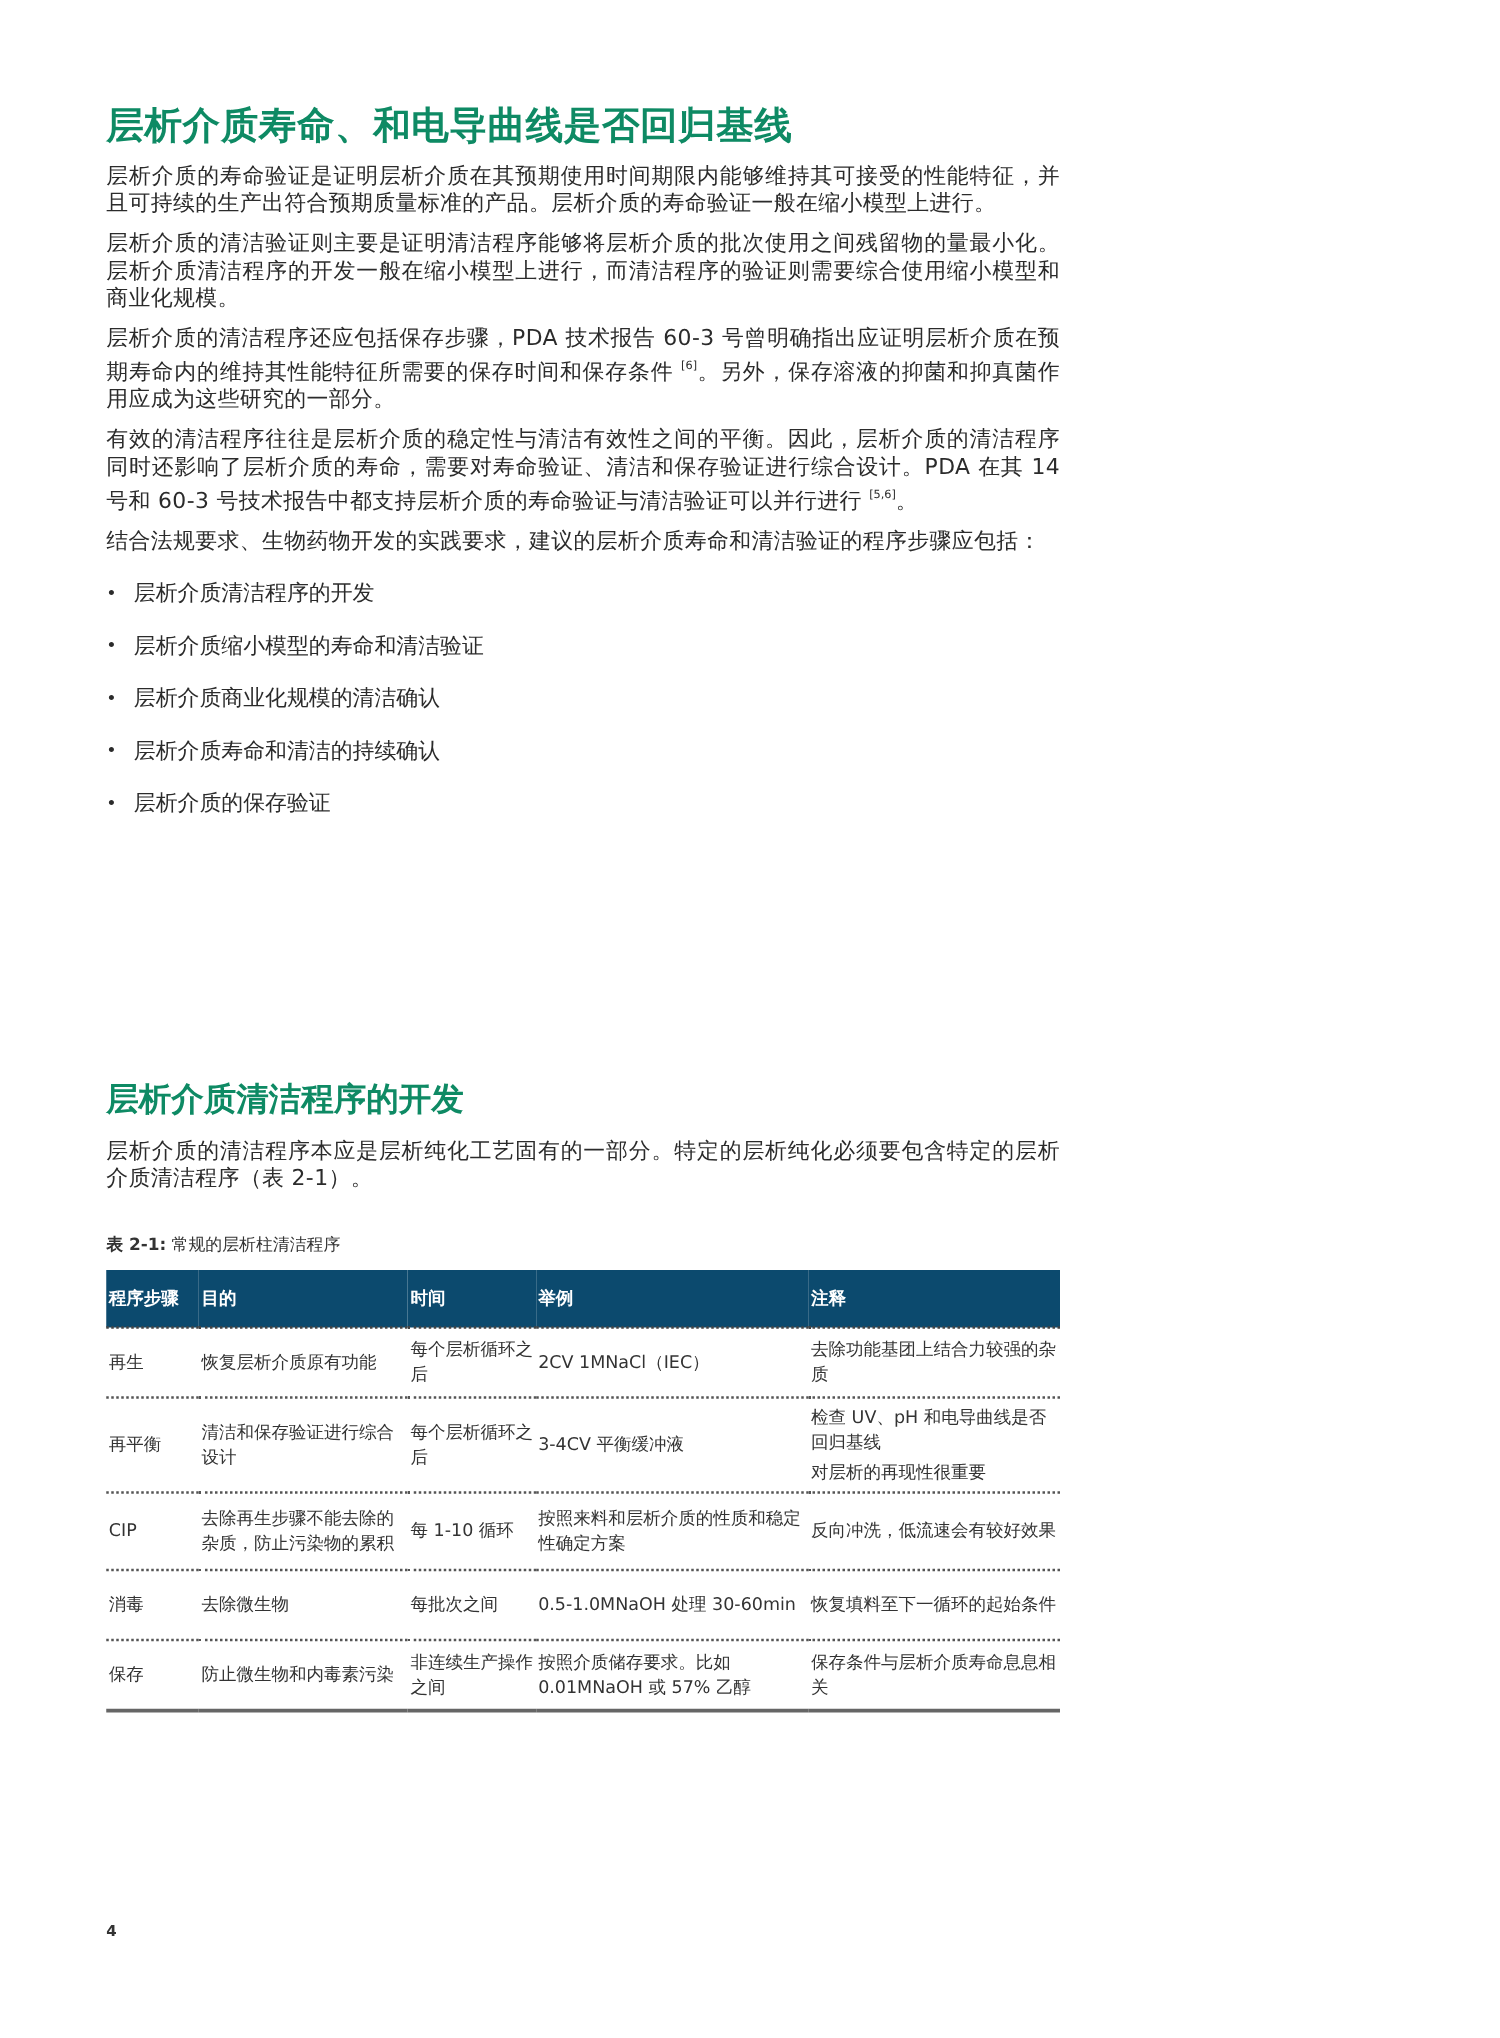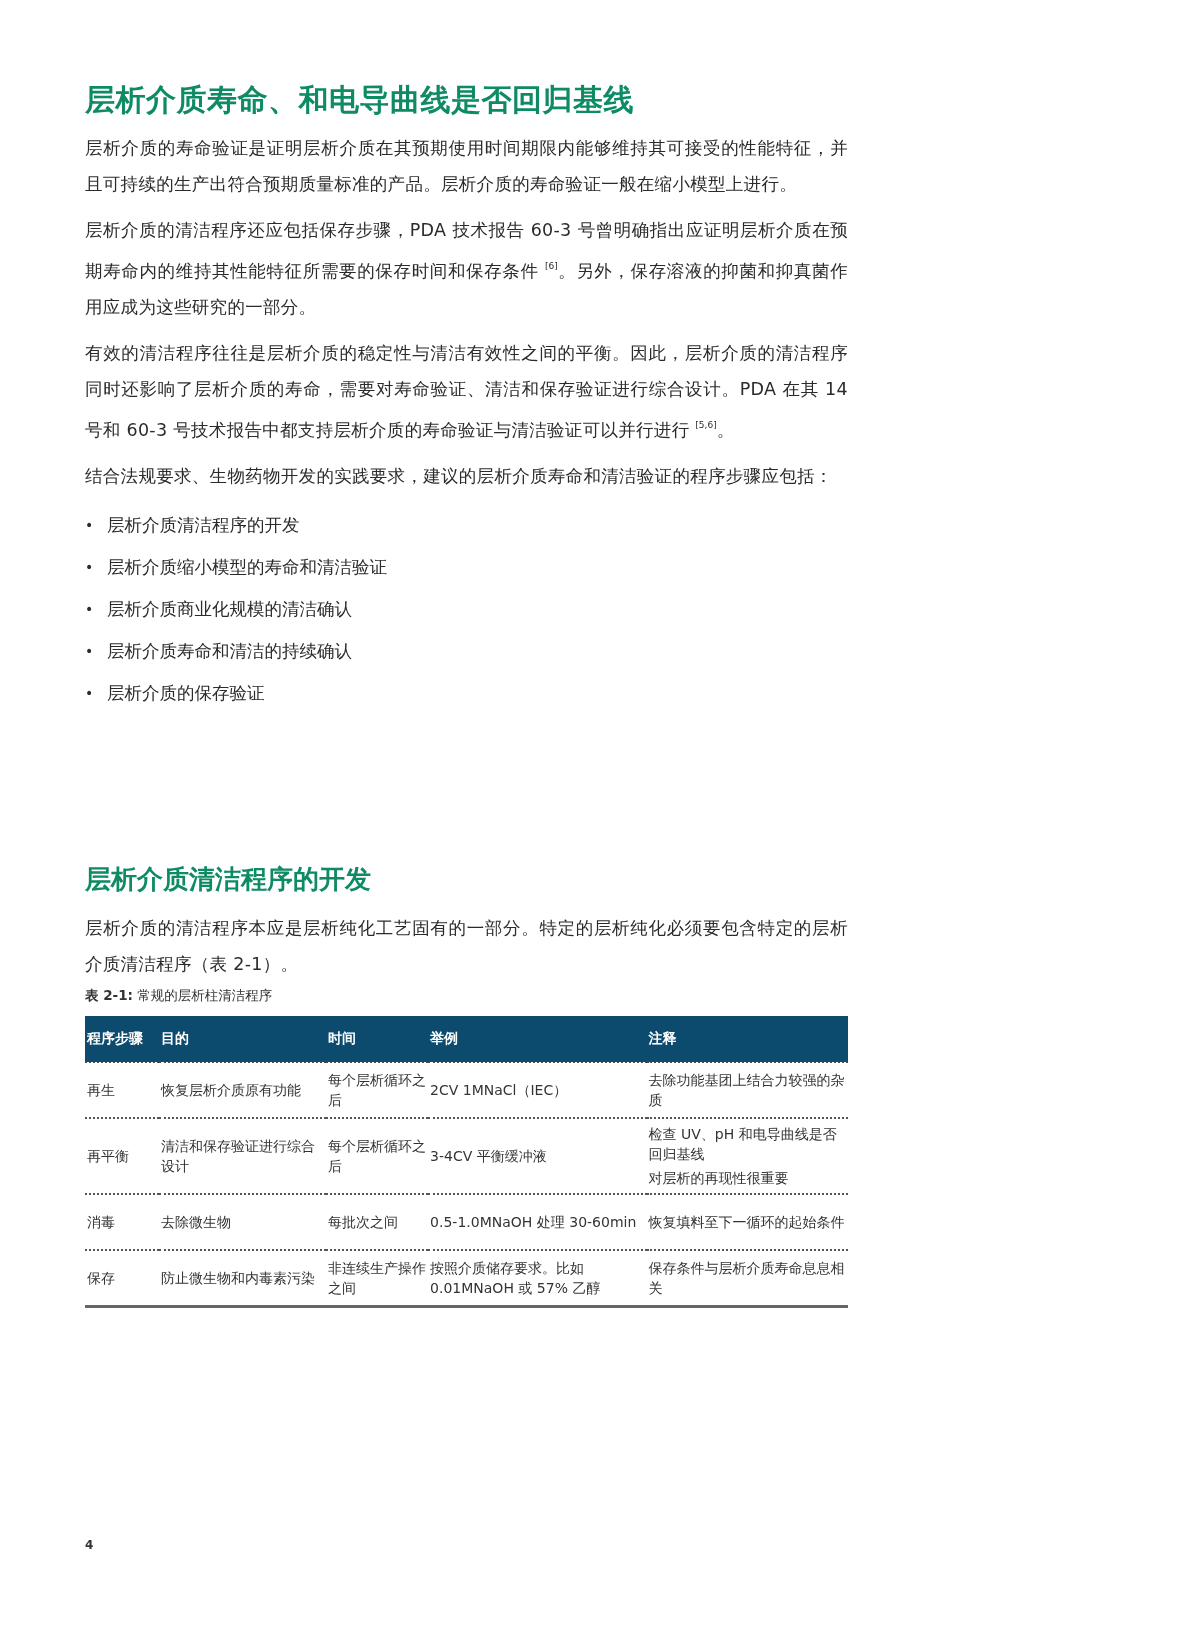--- a/index.html
+++ b/index.html
@@ -9,21 +9,21 @@
     color: #2b2b2b;
   }
   .page { position: absolute; left: 85px; top: 0; width: 763px; }
   h1.title {
     position: absolute; left: 0; top: 80px; margin: 0;
     font-size: 30px; font-weight: bold; color: #0e8a64; letter-spacing: 0.5px;
     white-space: nowrap;
   }
   .body-block { position: absolute; left: 0; width: 763px; }
   p.para {
-    margin: 0 0 10px 0; font-size: 17.5px; line-height: 36px;
+    margin: 0 0 10px 0; font-size: 17.5px; line-height: 22px;
     letter-spacing: 0.3px; text-align: justify; color: #2b2b2b;
   }
   sup.ref { font-size: 9px; vertical-align: 8px; letter-spacing: 0; }
   ul.steps { list-style: none; margin: 0; padding: 0; }
   ul.steps li {
     font-size: 17.5px; line-height: 42px; position: relative; padding-left: 22px;
   }
   ul.steps li .bullet {
     position: absolute; left: 0; top: 0; font-size: 14px;
   }
@@ -61,20 +61,21 @@
 </style>
 </head>
 <body>
 
 <div class="page">
 
   <h1 class="title">层析介质寿命、和电导曲线是否回归基线</h1>
 
   <div class="body-block" style="top:130px;">
     <p class="para">层析介质的寿命验证是证明层析介质在其预期使用时间期限内能够维持其可接受的性能特征，并且可持续的生产出符合预期质量标准的产品。层析介质的寿命验证一般在缩小模型上进行。</p>
+    <p class="para">层析介质的清洁验证则主要是证明清洁程序能够将层析介质的批次使用之间残留物的量最小化。层析介质清洁程序的开发一般在缩小模型上进行，而清洁程序的验证则需要综合使用缩小模型和商业化规模。</p>
     <p class="para"><span>层析介质的清洁程序还应包括保存步骤，PDA 技术报告 60-3 号曾明确指出应证明层析介质在预期寿命内的维持其性能特征所需要的保存时间和保存条件 </span><sup class="ref">[6]</sup><span>。另外，保存溶液的抑菌和抑真菌作用应成为这些研究的一部分。</span></p>
     <p class="para"><span>有效的清洁程序往往是层析介质的稳定性与清洁有效性之间的平衡。因此，层析介质的清洁程序同时还影响了层析介质的寿命，需要对寿命验证、清洁和保存验证进行综合设计。PDA 在其 14 号和 60-3 号技术报告中都支持层析介质的寿命验证与清洁验证可以并行进行 </span><sup class="ref">[5,6]</sup><span>。</span></p>
     <p class="para">结合法规要求、生物药物开发的实践要求，建议的层析介质寿命和清洁验证的程序步骤应包括：</p>
 
     <ul class="steps">
       <li><span class="bullet">•</span><span>层析介质清洁程序的开发</span></li>
       <li><span class="bullet">•</span><span>层析介质缩小模型的寿命和清洁验证</span></li>
       <li><span class="bullet">•</span><span>层析介质商业化规模的清洁确认</span></li>
       <li><span class="bullet">•</span><span>层析介质寿命和清洁的持续确认</span></li>
       <li><span class="bullet">•</span><span>层析介质的保存验证</span></li>
@@ -107,20 +108,27 @@
         <td>2CV 1MNaCl（IEC）</td>
         <td>去除功能基团上结合力较强的杂质</td>
       </tr>
       <tr style="height:68px;">
         <td>再平衡</td>
         <td>清洁和保存验证进行综合设计</td>
         <td>每个层析循环之后</td>
         <td>3-4CV 平衡缓冲液</td>
         <td><span>检查 UV、pH 和电导曲线是否回归基线</span><span class="note-gap">对层析的再现性很重要</span></td>
       </tr>
+      <tr style="height:62px;">
+        <td>CIP</td>
+        <td>去除再生步骤不能去除的杂质，防止污染物的累积</td>
+        <td>每 1-10 循环</td>
+        <td>按照来料和层析介质的性质和稳定性确定方案</td>
+        <td>反向冲洗，低流速会有较好效果</td>
+      </tr>
       <tr style="height:56px;">
         <td>消毒</td>
         <td>去除微生物</td>
         <td>每批次之间</td>
         <td>0.5-1.0MNaOH 处理 30-60min</td>
         <td>恢复填料至下一循环的起始条件</td>
       </tr>
       <tr class="last" style="height:56px;">
         <td>保存</td>
         <td>防止微生物和内毒素污染</td>

